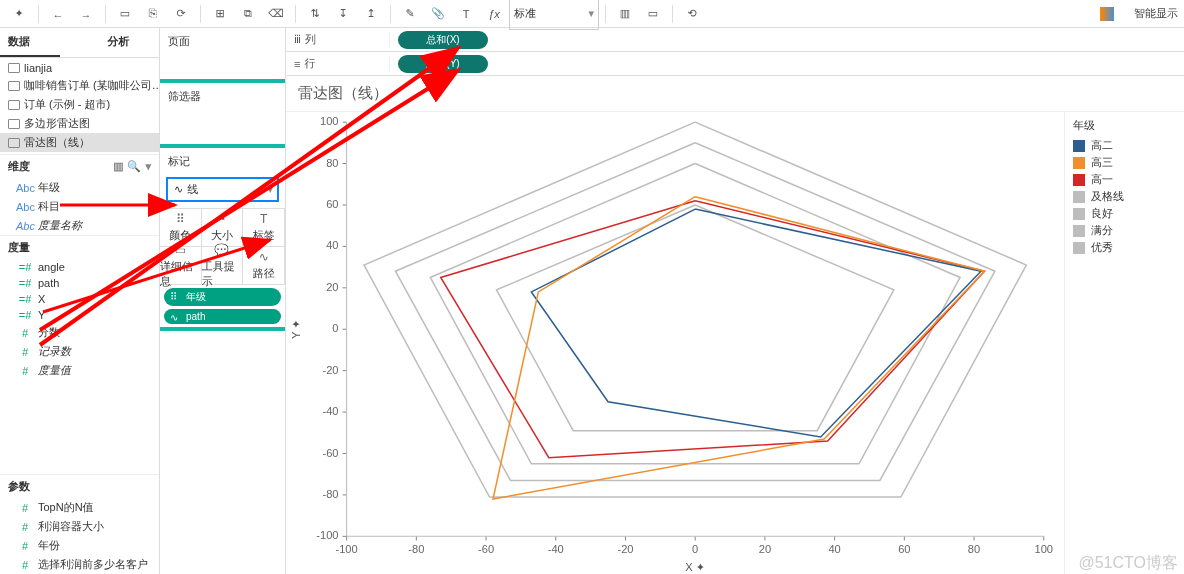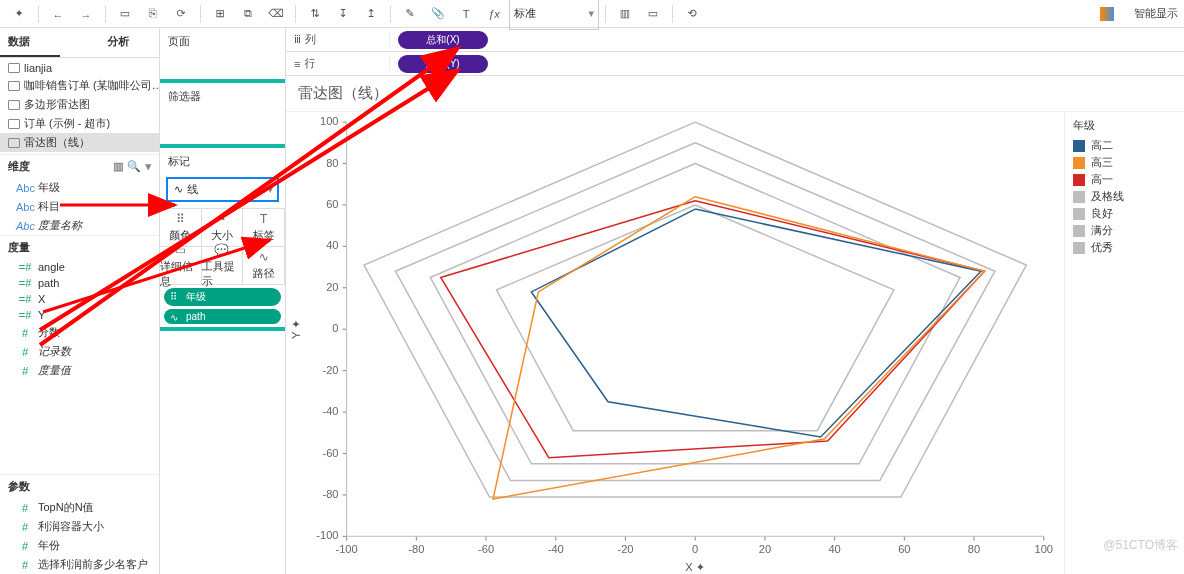--- a/index.html
+++ b/index.html
@@ -36,33 +36,33 @@
 .markgrid { display: grid; grid-template-columns: repeat(3,1fr); border-top: 1px solid #ddd; }
 .markcell { height: 38px; border-right: 1px solid #ddd; border-bottom: 1px solid #ddd; display: flex; flex-direction: column; align-items: center; justify-content: center; gap: 2px; font-size: 10px; cursor: pointer; }
 .markcell .ic { font-size: 12px; color: #666; }
 .pill { border-radius: 10px; padding: 2px 10px 2px 22px; margin: 3px 4px; color: #fff; position: relative; font-size: 10px; }
 .pill.dim { background: #00a082; }
 .pill .pic { position: absolute; left: 6px; top: 3px; font-size: 10px; }
 
 .viz { flex: 1; display: flex; flex-direction: column; }
 .rowcol { border-bottom: 1px solid #ddd; display: flex; align-items: center; height: 24px; }
 .rowcol .rclab { width: 104px; padding: 0 8px; color: #555; border-right: 1px solid #eee; display: flex; align-items: center; gap: 4px; }
-.rowcol .rcpill { background: #4c1d95; color: #fff; border-radius: 10px; padding: 2px 14px; margin-left: 8px; font-size: 10px; min-width: 90px; text-align: center; }
+.rowcol .rcpill { background: #0f766e; color: #fff; border-radius: 10px; padding: 2px 14px; margin-left: 8px; font-size: 10px; min-width: 90px; text-align: center; }
 .titlebar { padding: 8px 12px; font-size: 15px; color: #555; border-bottom: 1px solid #eee; }
 .chartarea { flex: 1; display: flex; }
 .plot { flex: 1; position: relative; }
 .legend { width: 120px; border-left: 1px solid #eee; padding: 6px 8px; }
 .legend .lgt { font-weight: normal; margin-bottom: 4px; }
 .lgrow { display: flex; align-items: center; gap: 6px; padding: 1px 0; }
 .lgsw { width: 12px; height: 12px; }
 
 svg { position: absolute; inset: 0; }
 
 .arrow { position: absolute; pointer-events: none; }
-.watermark { position: absolute; right: 6px; bottom: 20px; color: #ccc; font-size: 12px; }
+.watermark { position: absolute; right: 6px; bottom: 0; color: #ccc; font-size: 16px; }
 </style>
 </head>
 <body>
 
 <div class="toolbar">
   <div class="tbicon">✦</div>
   <div class="tbsep"></div>
   <div class="tbicon">←</div>
   <div class="tbicon">→</div>
   <div class="tbsep"></div>
@@ -107,25 +107,25 @@
         <div class="dsrow">
           <span class="dsicon"></span>
           <span>lianjia</span>
         </div>
         <div class="dsrow">
           <span class="dsicon"></span>
           <span>咖啡销售订单 (某咖啡公司…</span>
         </div>
         <div class="dsrow">
           <span class="dsicon"></span>
+          <span>订单 (示例 - 超市)</span>
+        </div>
+        <div class="dsrow">
+          <span class="dsicon"></span>
           <span>多边形雷达图</span>
-        </div>
-        <div class="dsrow">
-          <span class="dsicon"></span>
-          <span>订单 (示例 - 超市)</span>
         </div>
         <div class="dsrow active">
           <span class="dsicon"></span>
           <span>雷达图（线）</span>
         </div>
       </div>
     <div class="sechead">
         <span>维度</span>
         <span class="tools">
           <span>▥</span>

